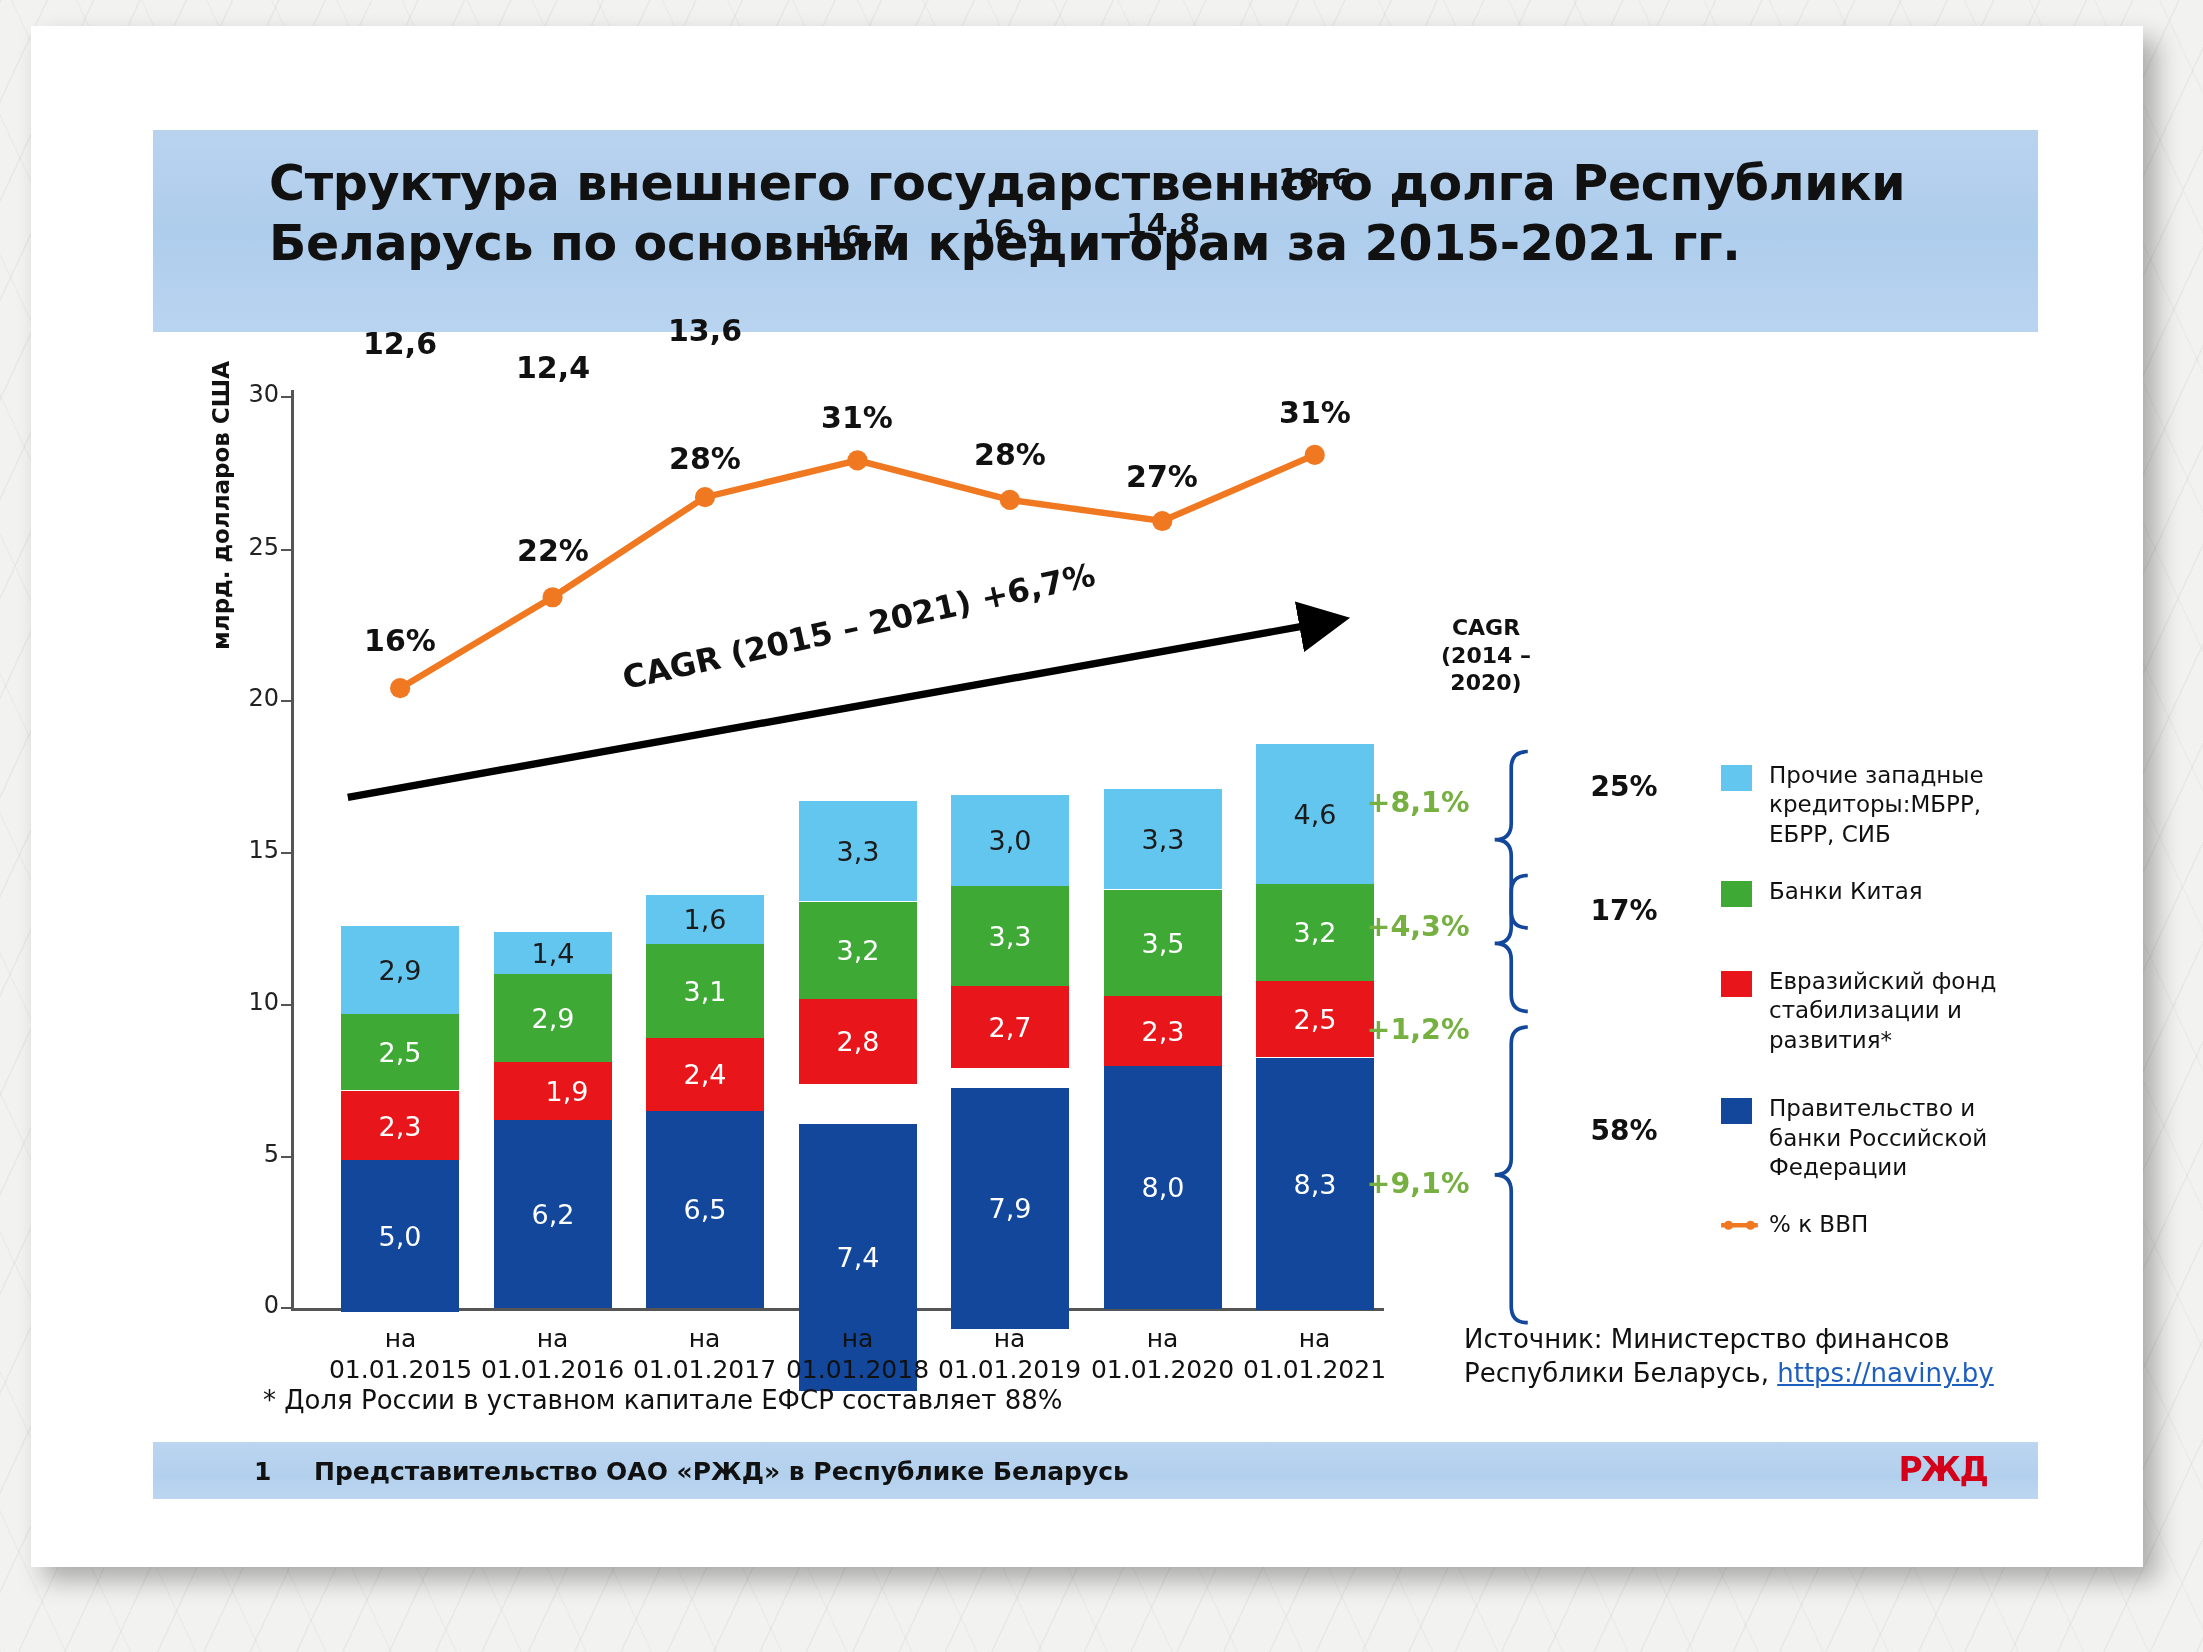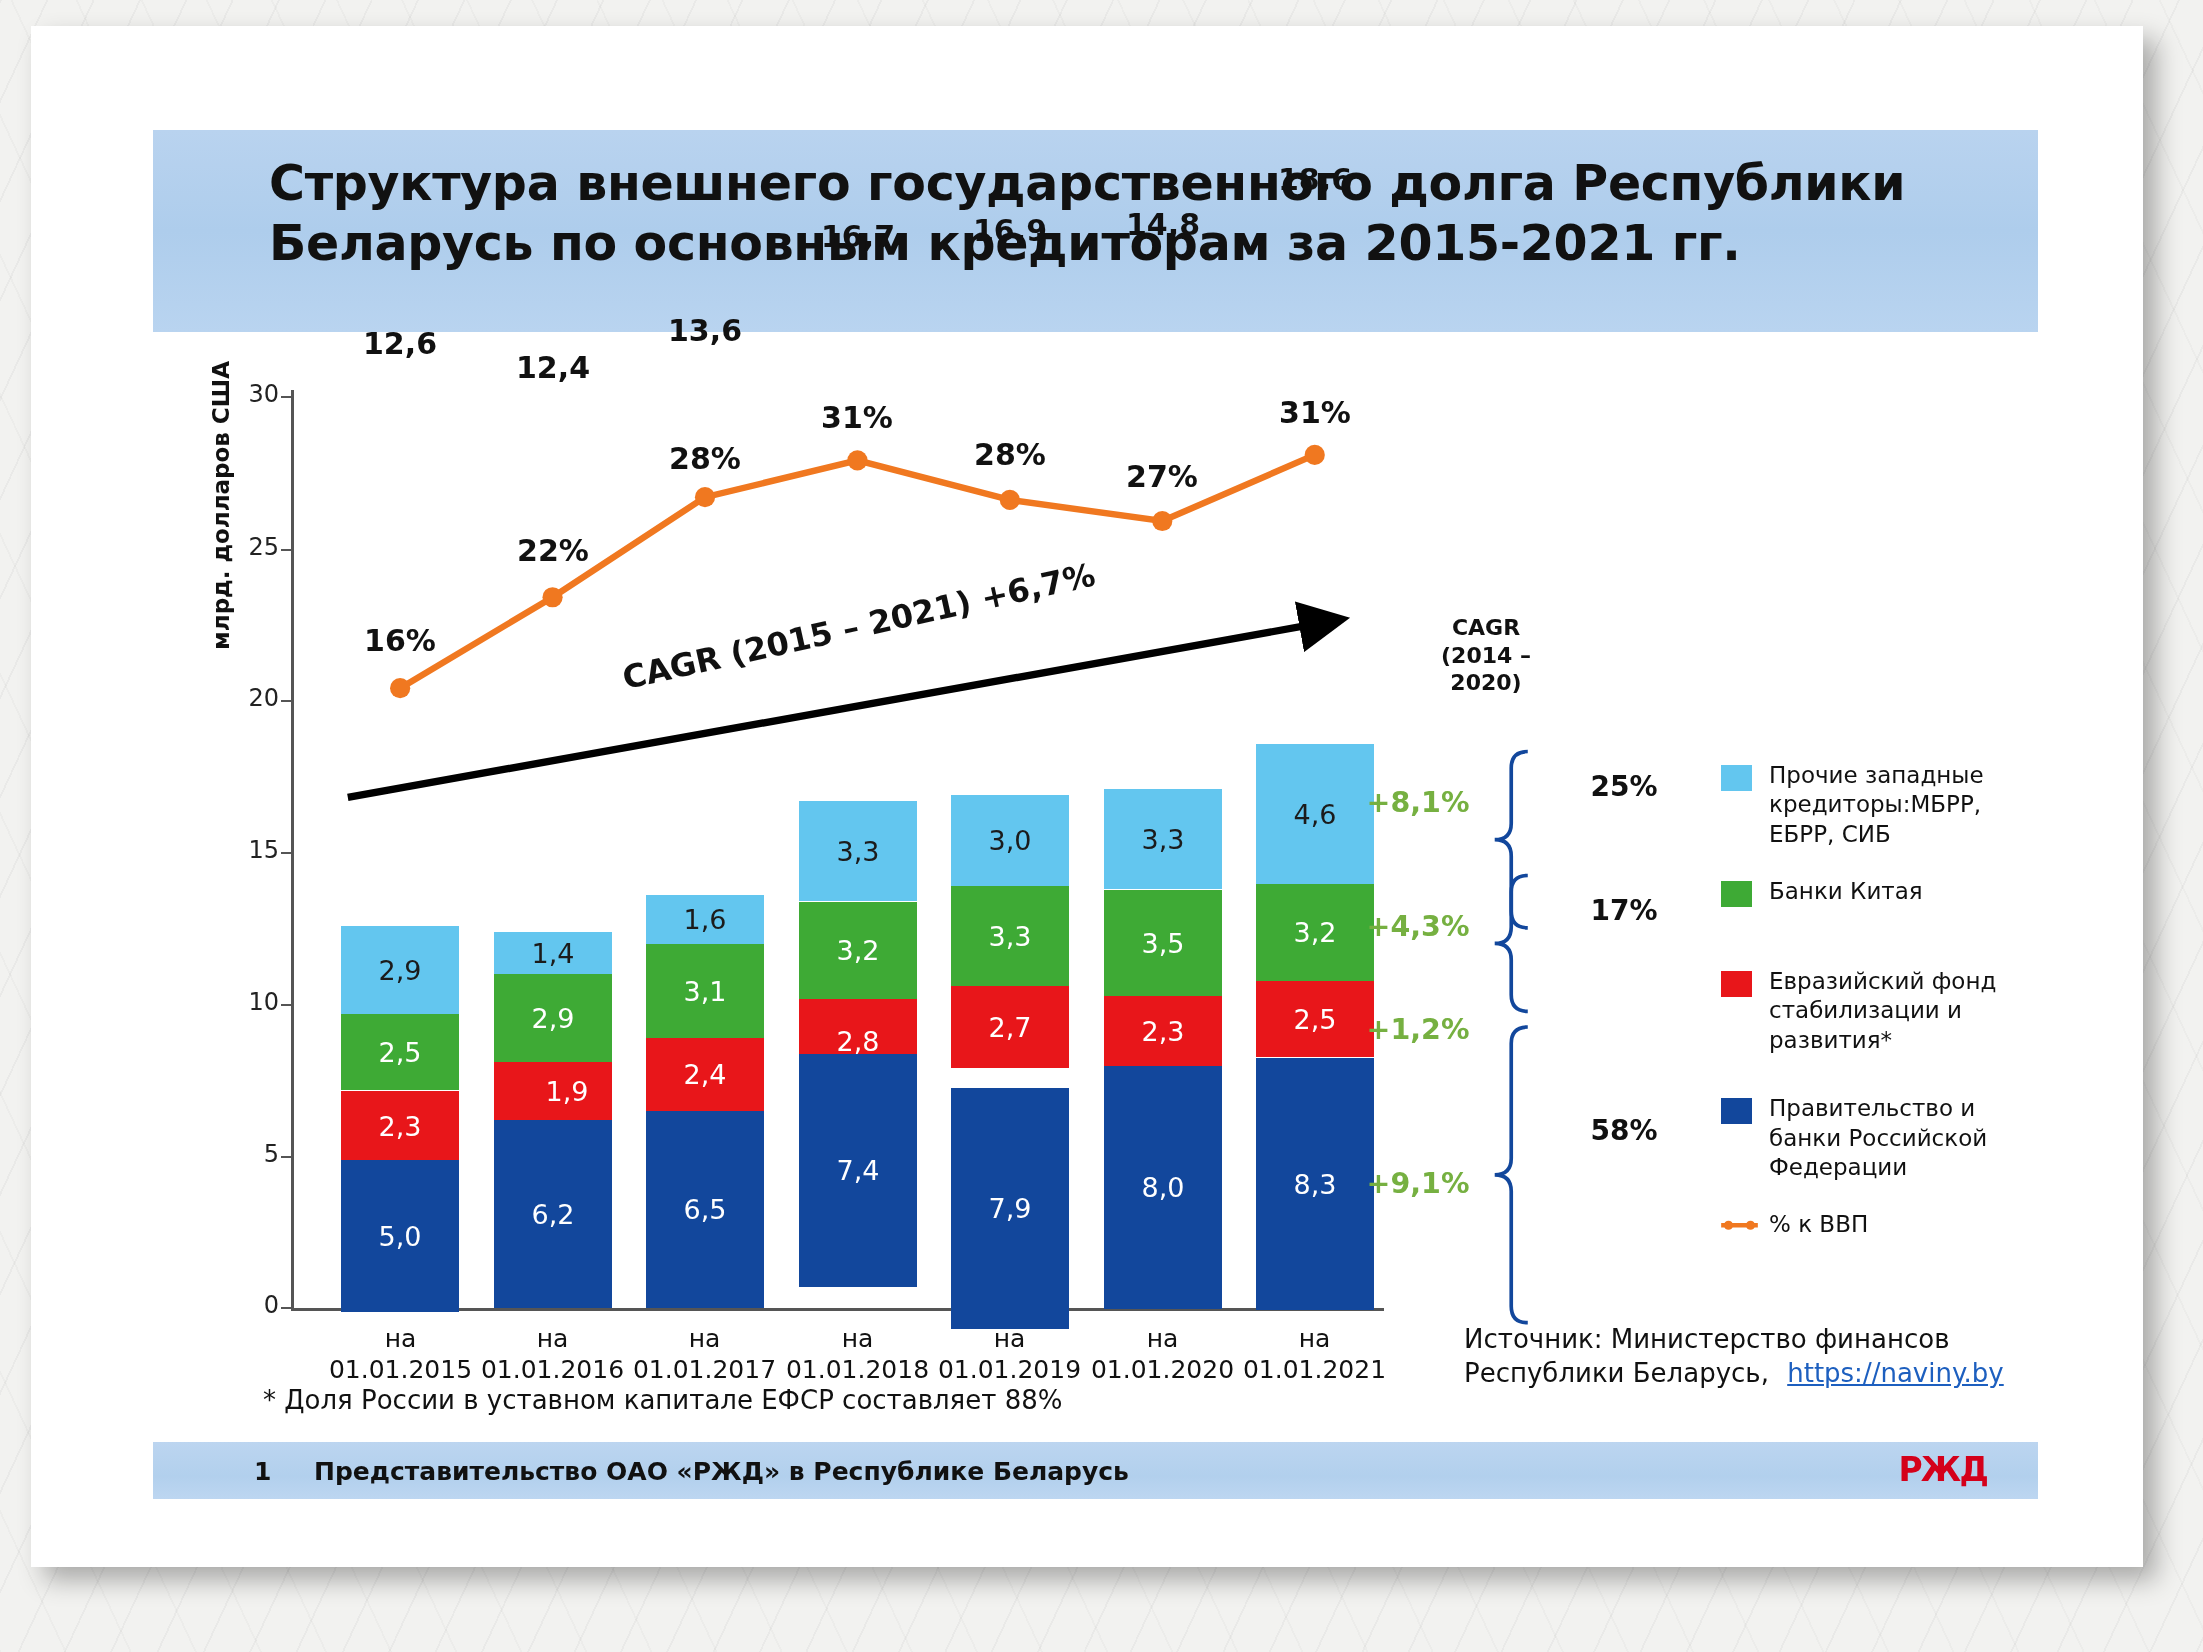--- a/index.html
+++ b/index.html
@@ -237,21 +237,20 @@
     left: 1433px;
     top: 1297px;
     width: 588px;
     font-size: 26px;
     color: #111;
     line-height: 1.3;
     text-align: left;
   }
   #source a {
     color: #1d5fbf;
-    margin-left: 10px;
   }
   
   #footer-band {
     position: absolute;
     left: 122px;
     top: 1416px;
     width: 1885px;
     height: 57px;
     background: linear-gradient(180deg, #bcd5f0 0%, #b2d0ed 60%, #bdd6f1 100%);
   }
@@ -354,21 +353,21 @@
     <div class="bar-xlabel" style="left:568px; top:1297px;">
       <span>на</span><br>
       <span>01.01.2017</span>
     </div>
 
     <div class="bar-group" style="left:768px; top:364px; width:118px; height:918px;">
       <div class="bar-total" style="top:-171px;">16,7</div>
       <div class="seg seg-west" style="top:411px; height:100px;">3,3</div>
       <div class="seg seg-cn" style="top:512px; height:97px;">3,2</div>
       <div class="seg seg-efsr" style="top:609px; height:85px;">2,8</div>
-      <div class="seg seg-ru" style="top:664px; height:233px;">7,4</div>
+      <div class="seg seg-ru" style="top:734px; height:267px;">7,4</div>
     </div>
     <div class="bar-xlabel" style="left:721px; top:1297px;">
       <span>на</span><br>
       <span>01.01.2018</span>
     </div>
 
     <div class="bar-group" style="left:920px; top:364px; width:118px; height:918px;">
       <div class="bar-total" style="top:-177px;">16,9</div>
       <div class="seg seg-west" style="top:405px; height:91px;">3,0</div>
       <div class="seg seg-cn" style="top:496px; height:100px;">3,3</div>

